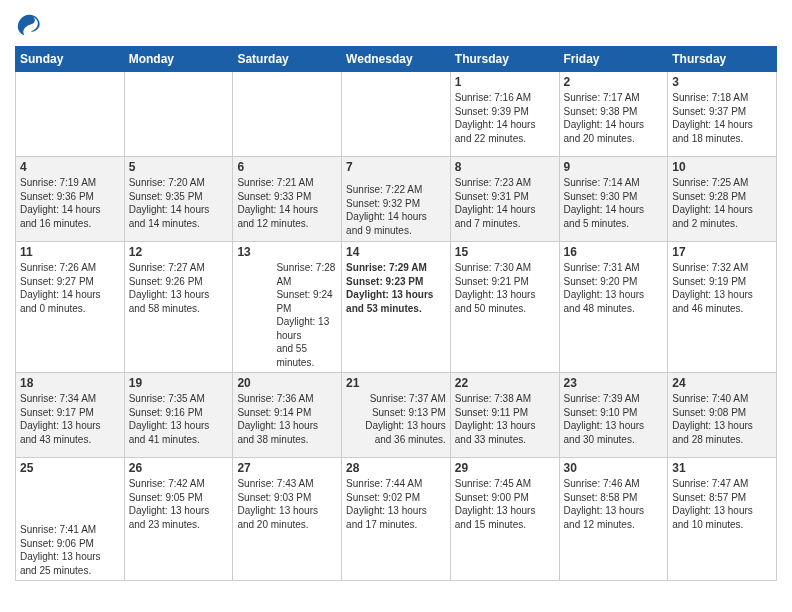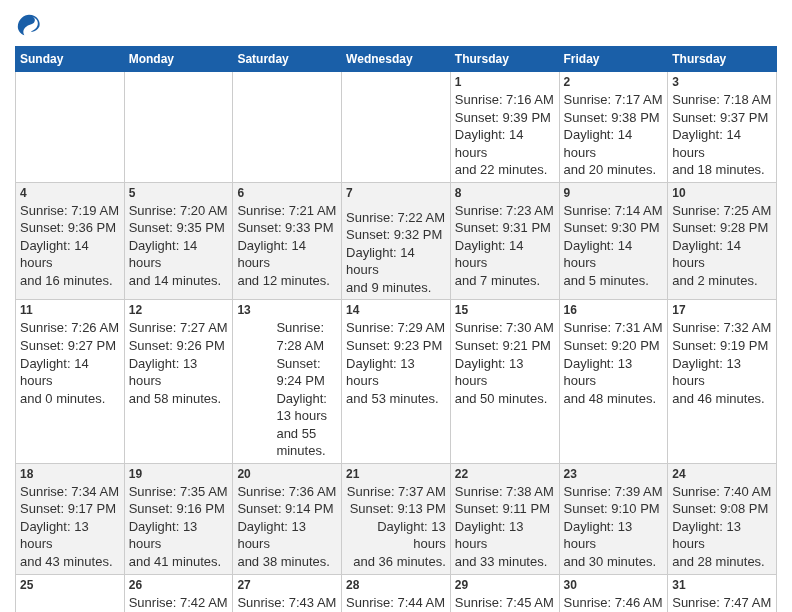--- a/index.html
+++ b/index.html
@@ -78,21 +78,21 @@
     tbody tr:nth-child(even) td {
       background: #f2f2f2;
     }
     .day-number {
       font-weight: bold;
       font-size: 12px;
       display: block;
       margin-bottom: 2px;
     }
     .day-info {
-      font-size: 13px;
+      font-size: 10px;
       line-height: 1.35;
       color: #333;
     }
     .empty {
       background: #fff !important;
     }
   </style>
 </head>
 <body>
 
@@ -220,21 +220,21 @@
         </td>
         <td>
           <span class="day-number">13</span>
           <div class="day-info" style="white-space: pre-line; margin-left: 39px;">Sunrise: 7:28 AM
 Sunset: 9:24 PM
 Daylight: 13 hours
 and 55 minutes.</div>
         </td>
         <td>
           <span class="day-number">14</span>
-          <div class="day-info" style="white-space: pre-line;">Sunrise: 7:29 AM
+          <div class="day-info" style="white-space: pre-line; font-weight: bold;">Sunrise: 7:29 AM
 Sunset: 9:23 PM
 Daylight: 13 hours
 and 53 minutes.</div>
         </td>
         <td>
           <span class="day-number">15</span>
           <div class="day-info" style="white-space: pre-line;">Sunrise: 7:30 AM
 Sunset: 9:21 PM
 Daylight: 13 hours
 and 50 minutes.</div>

